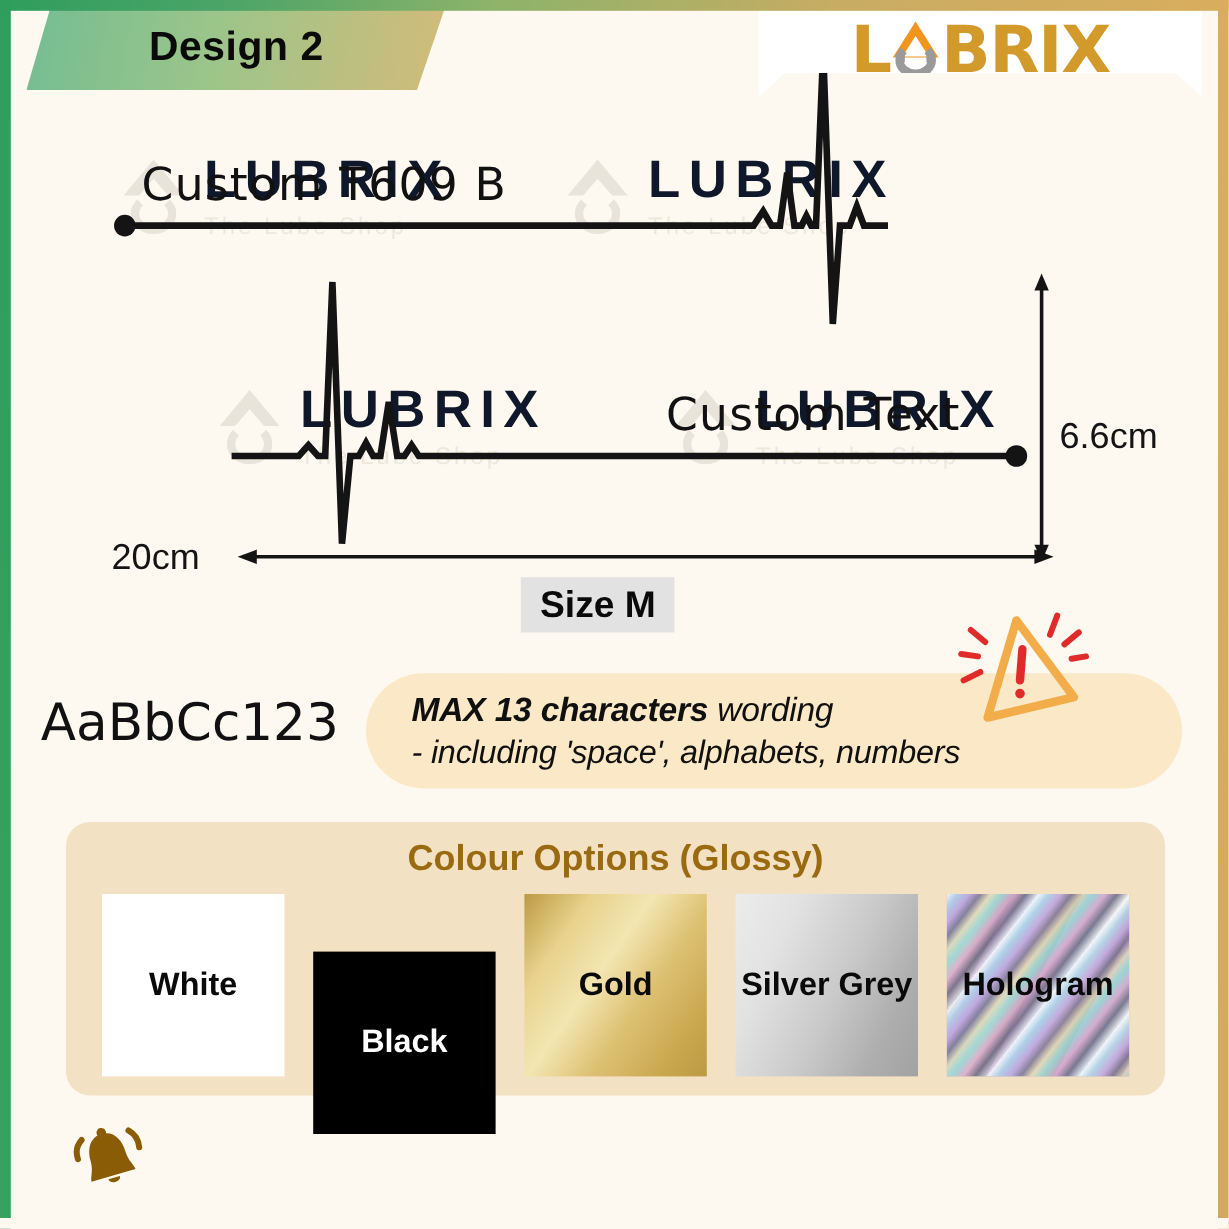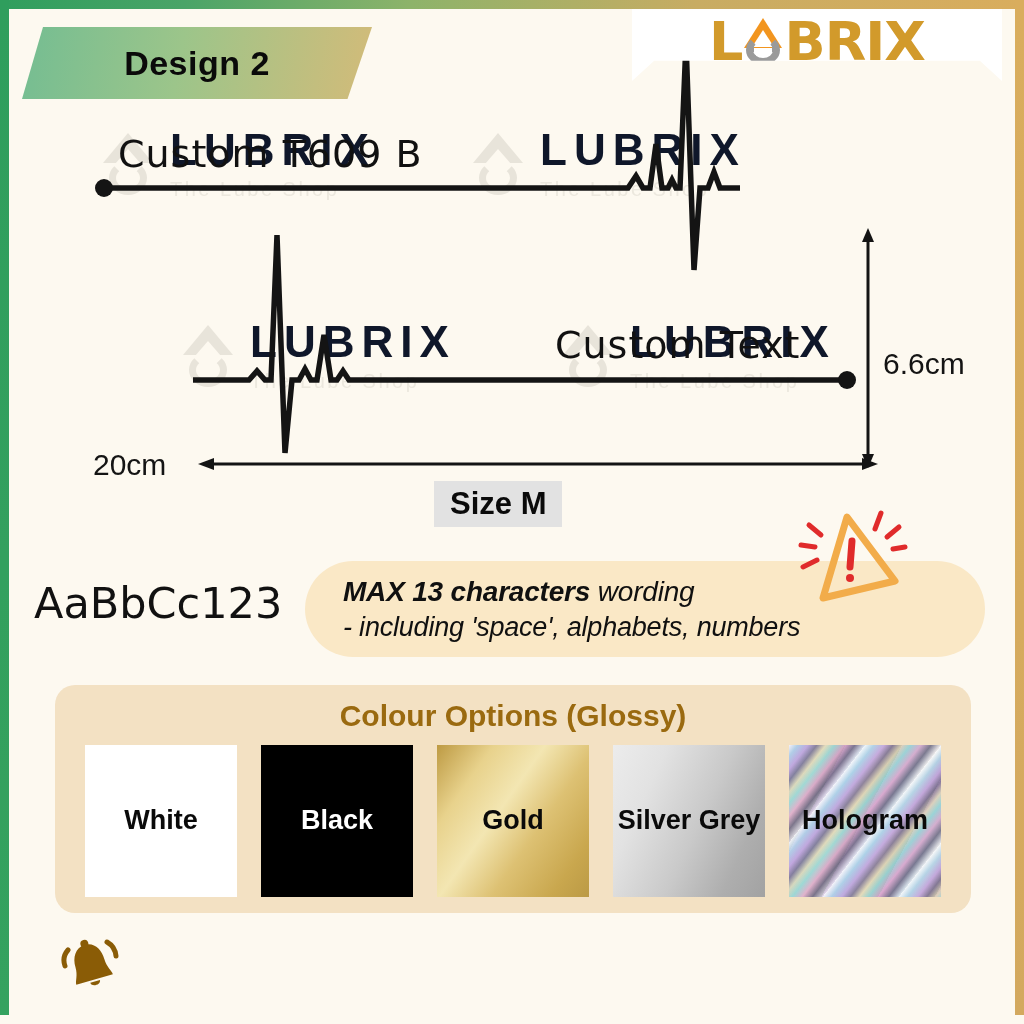--- a/index.html
+++ b/index.html
@@ -36,21 +36,21 @@
       border-bottom:15px solid #fdf9f0;}
   .wm .wm-gear{position:absolute;bottom:0;left:9px;width:38px;height:34px;
       border:7px solid #e8e4da;border-radius:50%;
       border-top-color:transparent;box-sizing:border-box;}
   .wm .wm-txt{display:flex;flex-direction:column;line-height:1;}
   .wm .wm-big{font-size:44px;font-weight:bold;letter-spacing:7px;color:#0f172a;}
   .wm .wm-small{font-size:20px;letter-spacing:2.5px;color:#ece8de;margin-top:7px;}
 
   
   .design-banner{
-    position:absolute;left:22px;top:27px;width:350px;height:72px;z-index:20;
+    position:absolute;left:22px;top:3px;width:350px;height:72px;z-index:20;
     background:linear-gradient(100deg,#74bd92 0%,#9cc58a 45%,#d3bb79 100%);
     clip-path:polygon(6% 0%, 100% 0%, 93% 100%, 0% 100%);
     display:flex;align-items:center;justify-content:center;
   }
   .design-banner span{font-size:34px;font-weight:bold;color:#0a0a0a;letter-spacing:.5px;}
 
   .logo-banner{
     position:absolute;right:22px;top:9px;width:370px;height:72px;z-index:20;
     background:#ffffff;
     clip-path:polygon(0% 0%, 100% 0%, 100% 100%, 94% 72%, 6% 72%, 0% 100%);
@@ -100,21 +100,21 @@
 
   
   .colour-panel{position:absolute;left:55px;top:685px;width:916px;height:228px;z-index:11;
      background:#f3e1c3;border-radius:20px;}
   .colour-title{text-align:center;font-size:30px;font-weight:bold;color:#9a6a10;
      padding-top:14px;letter-spacing:0px;}
   .swatches{display:flex;justify-content:center;gap:24px;margin-top:12px;}
   .swatch{width:152px;height:152px;display:flex;align-items:center;justify-content:center;
      text-align:center;font-size:27px;font-weight:bold;line-height:1.15;}
   .sw-white{background:#ffffff;color:#0a0a0a;}
-  .sw-black{background:#000000;color:#ffffff;}
+  .sw-black{background:#000000;color:#ffffff;margin-top:48px;}
   .sw-gold{background:linear-gradient(125deg,#bd9a43 0%,#e8d28c 22%,#f3e6b2 42%,#ddc173 62%,#c9a74e 85%,#bb9a45 100%);color:#0a0a0a;}
   .sw-silver{background:linear-gradient(115deg,#ececec 0%,#e2e2e2 25%,#c9c9c9 55%,#aeaeae 80%,#a2a2a2 100%);color:#0a0a0a;}
   .sw-holo{color:#0a0a0a;position:relative;overflow:hidden;background:#bdb7c9;}
   .sw-holo .holo-layers{position:absolute;inset:0;
      background:
        repeating-linear-gradient(128deg,
          rgba(255,255,255,.85) 0px, rgba(176,214,236,.8) 7px, rgba(196,166,224,.85) 15px,
          rgba(120,108,140,.75) 22px, rgba(235,226,180,.7) 29px, rgba(150,220,215,.8) 36px,
          rgba(228,170,205,.75) 44px, rgba(110,104,128,.8) 52px, rgba(255,255,255,.6) 60px),
        repeating-linear-gradient(118deg,

